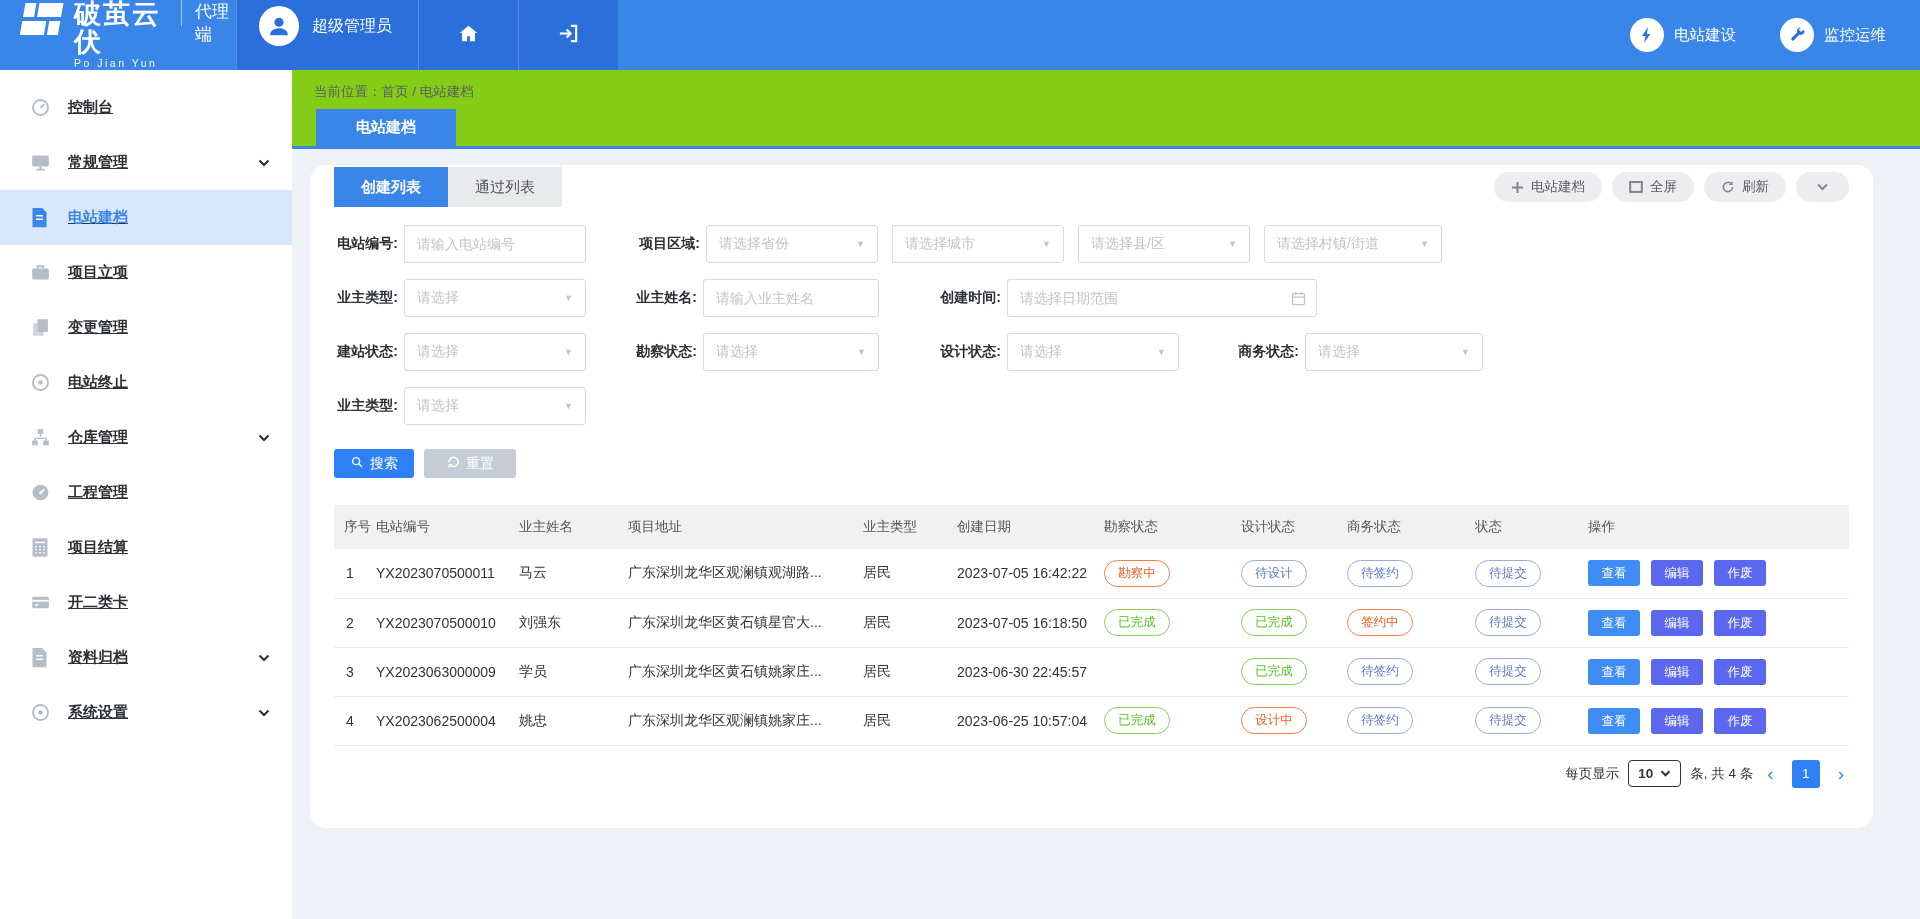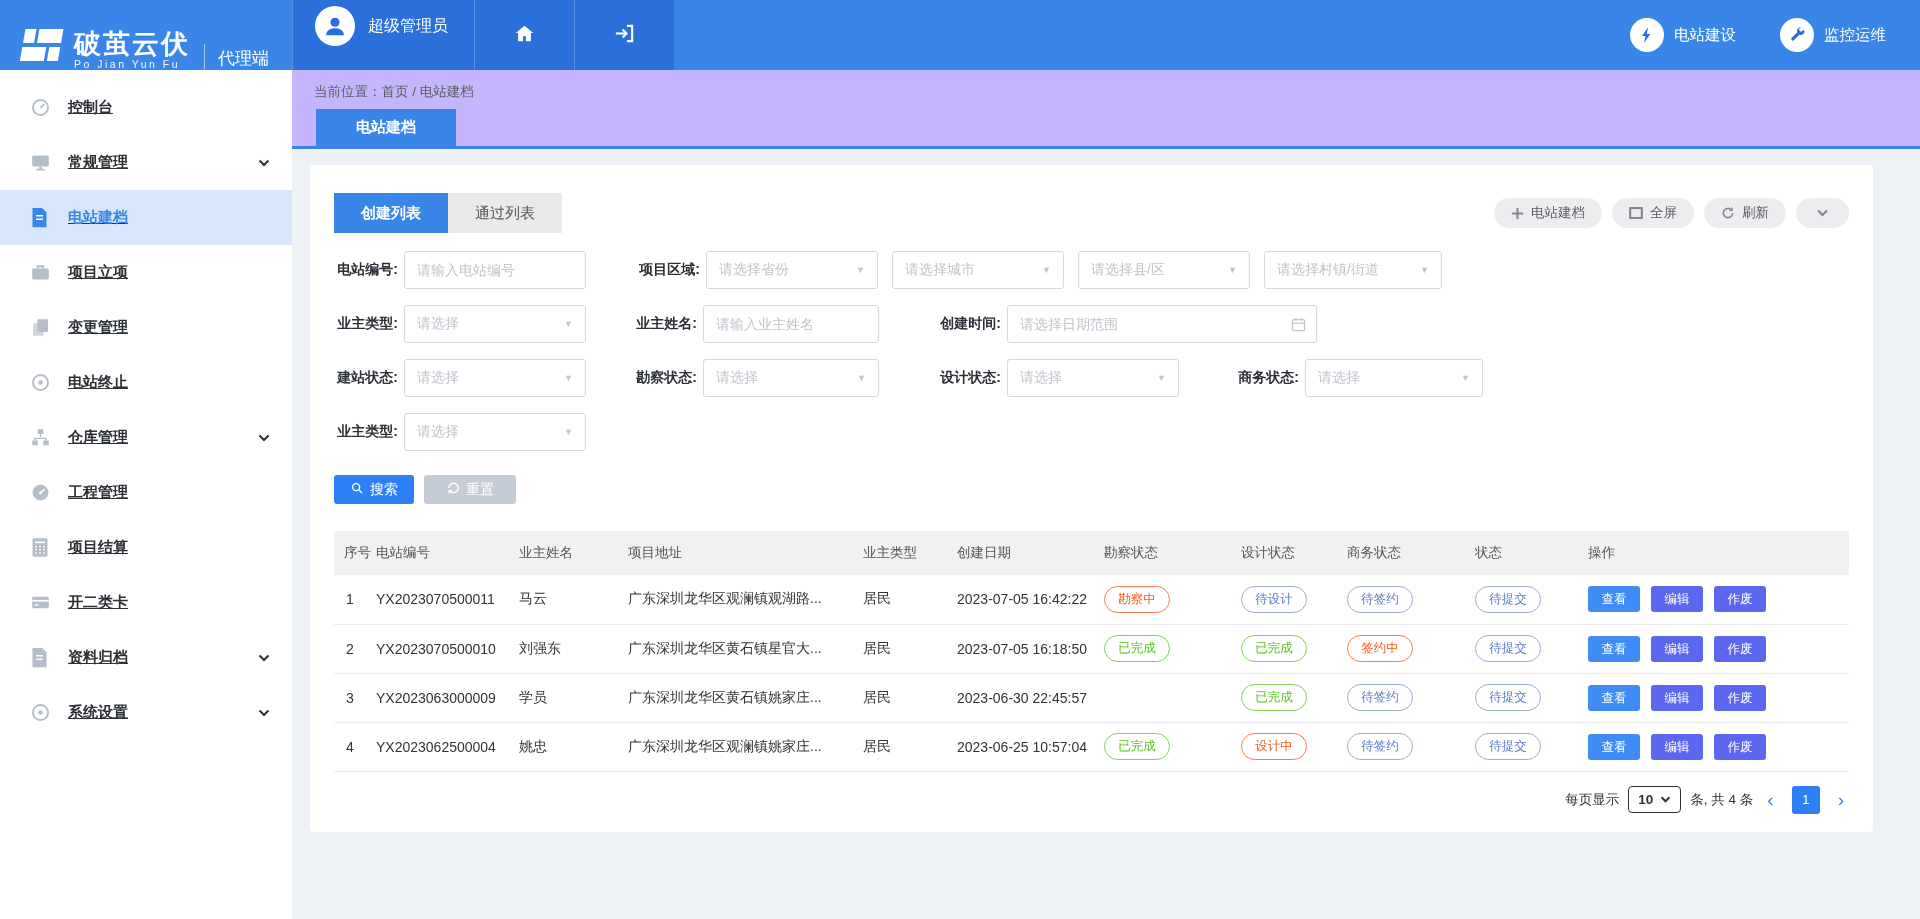--- a/index.html
+++ b/index.html
@@ -1,21 +1,21 @@
 <!DOCTYPE html>
 <html><head>
 <meta charset="utf-8">
 <style>
   * { margin:0; padding:0; box-sizing:border-box; }
   html,body { width:1920px; height:919px; overflow:hidden; }
   body { font-family:"Liberation Sans","DejaVu Sans",sans-serif; background:#eef1f5; color:#333; }
 
   
   .topbar { height:70px; background:#3a86e8; display:flex; align-items:stretch; color:#fff; }
-  .brand { width:292px; display:flex; align-items:flex-end; padding-left:18px; }
+  .brand { width:236px; display:flex; align-items:flex-start; padding-left:18px; }
   .brand-logo { margin-right:10px; flex:none; }
   .brand-name { font-size:27px; font-weight:bold; letter-spacing:2px; line-height:1.05; }
   .brand-sub { font-size:10.5px; letter-spacing:2.5px; opacity:.95; }
   .brand-divider { width:1px; height:26px; background:rgba(255,255,255,.55); margin:0 13px 0 14px; }
   .brand-portal { font-size:17px; }
   .topbar-dark { display:flex; background:#2b70da; }
   .top-seg { display:flex; align-items:center; justify-content:center; border-left:1px solid rgba(255,255,255,.22); cursor:pointer; }
   .user-seg { padding:0 26px 18px 22px; gap:13px; }
   .avatar { width:40px; height:40px; border-radius:50%; background:#fff; display:flex; align-items:center; justify-content:center; }
   .user-name { font-size:16px; }
@@ -31,27 +31,27 @@
   .side-item .sicon { width:22px; height:22px; margin-right:16px; color:#b5bdc9; flex:none; display:flex; align-items:center; }
   .side-item .slabel { font-size:15px; font-weight:bold; color:#2b2f36; }
   .side-item .schevron { margin-left:auto; color:#2b2f36; display:flex; }
   .side-item.active { background:#d8e7fb; }
   .side-item.active .sicon { color:#3a86e8; }
   .side-item.active .slabel { color:#3a86e8; }
 
   .content { flex:1; min-width:0; }
 
   
-  .crumb-zone { background:#c4b5fd; height:79px; border-bottom:3px solid #3a86e8; position:relative; padding:13px 0 0 22px; }
+  .crumb-zone { background:#84cc16; height:79px; border-bottom:3px solid #3a86e8; position:relative; padding:13px 0 0 22px; }
   .breadcrumb { font-size:13.5px; color:#5a5e66; }
   .page-tab { position:absolute; left:24px; bottom:0; width:140px; height:37px; background:#3a86e8; color:#fff;
               font-size:15px; font-weight:bold; display:flex; align-items:center; justify-content:center; cursor:pointer; }
 
   
-  .card { margin:16px 47px 0 18px; background:#fff; border-radius:4px; padding:28px 24px 18px 24px; min-height:663px; }
+  .card { margin:16px 47px 0 18px; background:#fff; border-radius:16px; padding:2px 24px 18px 24px; min-height:663px; }
   .card-head { display:flex; align-items:center; }
   .list-tab { height:40px; padding:0 27px; display:flex; align-items:center; font-size:15px; cursor:pointer; }
   .list-tab.active { background:#3a86e8; color:#fff; font-weight:bold; }
   .list-tab.inactive { background:#e9eaec; color:#555; }
   .toolbar { margin-left:auto; display:flex; gap:10px; align-items:center; }
   .pill { height:30px; border-radius:16px; background:#ededf0; color:#5a5e66; font-size:13.5px; padding:0 17px;
           display:flex; align-items:center; gap:7px; cursor:pointer; }
   .pill .picon { color:#82878f; display:flex; }
   .pill.caret-only { padding:0 20px; }
 

